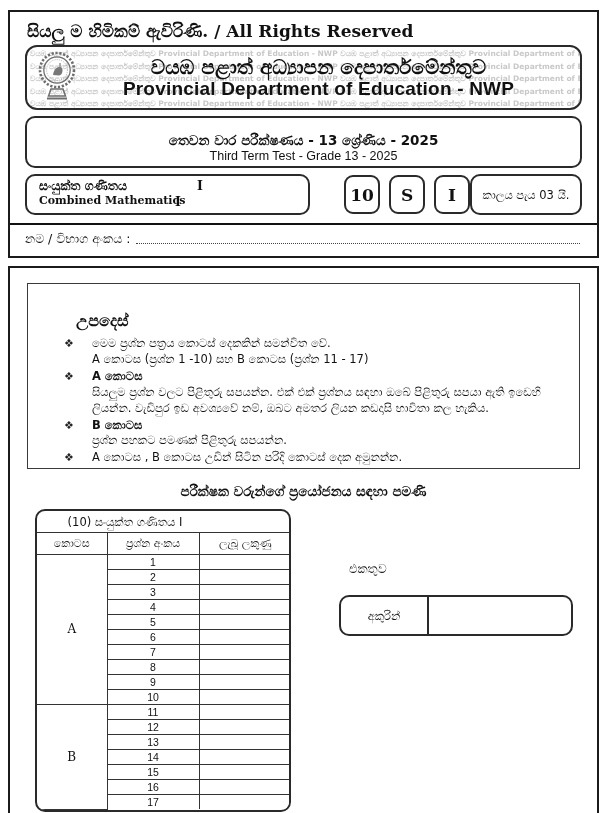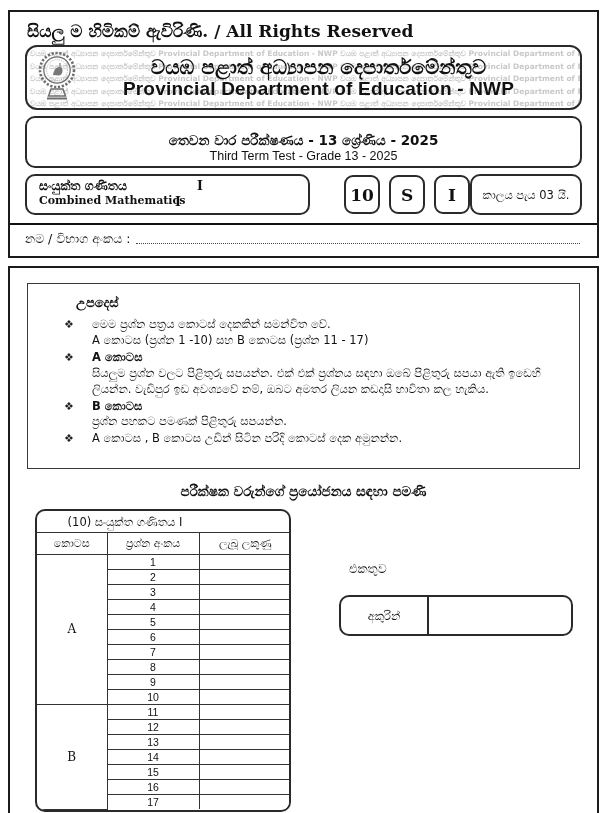--- a/index.html
+++ b/index.html
@@ -34,21 +34,21 @@
   .time-box { margin-left: auto; width: 130px; border: 2px solid #2a2a2a; border-radius: 10px; display: flex; align-items: center; justify-content: center; font-size: 11.5px; }
 
   .rule { border-top: 2.5px solid #111; margin: 8px -15px 0; }
   .name-row { display: flex; align-items: flex-end; padding: 6px 0 9px; font-size: 12.5px; }
   .name-label { white-space: nowrap; }
   .dotted-field { flex: 1; border-bottom: 1.6px dotted #444; margin: 0 2px 3px 6px; height: 12px; }
 
   
   .box2 { border: 2px solid #1b1b1b; background: #fff; margin-top: 8px; padding: 15px 17px 0; height: 565px; position: relative; }
   .instructions-box { border: 1.5px solid #3a3a3a; padding: 9px 18px 10px; height: 186px; }
-  .instructions-title { font-size: 13px; font-weight: bold; margin: 2px 0 6px 30px; }
+  .instructions-title { font-size: 16px; font-weight: bold; margin: 18px 0 6px 30px; }
   .instruction-item { display: flex; margin-bottom: 1px; }
   .bullet { flex: 0 0 46px; text-align: center; font-size: 11px; padding-top: 1px; color: #222; }
   .instruction-lines { flex: 1; font-size: 11.5px; line-height: 1.38; }
   .instruction-lines .bold { font-weight: bold; }
 
   .examiner-heading { text-align: center; font-size: 13.5px; font-weight: bold; margin: 14px 0 9px; }
 
   .examiner-row { display: flex; align-items: flex-start; }
   .tbl-wrap { width: 256px; margin-left: 8px; border: 2px solid #2a2a2a; border-radius: 10px; overflow: hidden; }
   table.marks { border-collapse: collapse; width: 100%; table-layout: fixed; }

